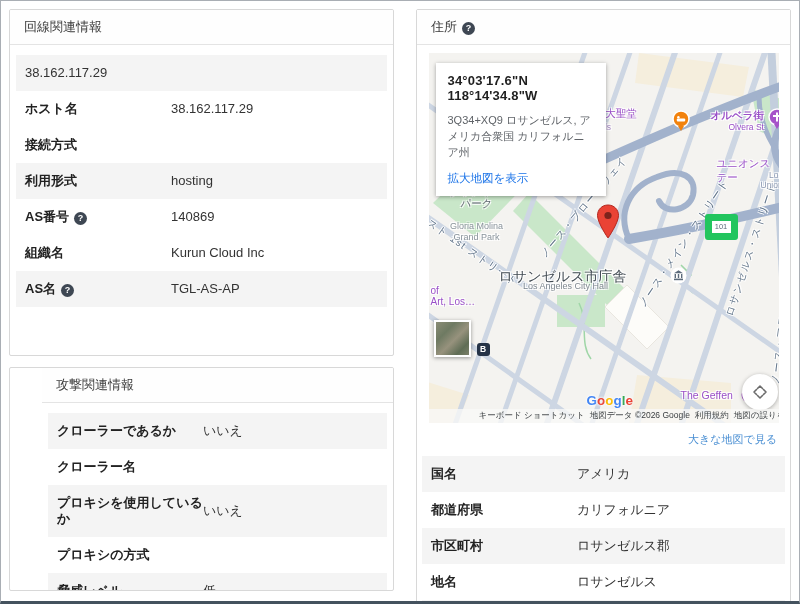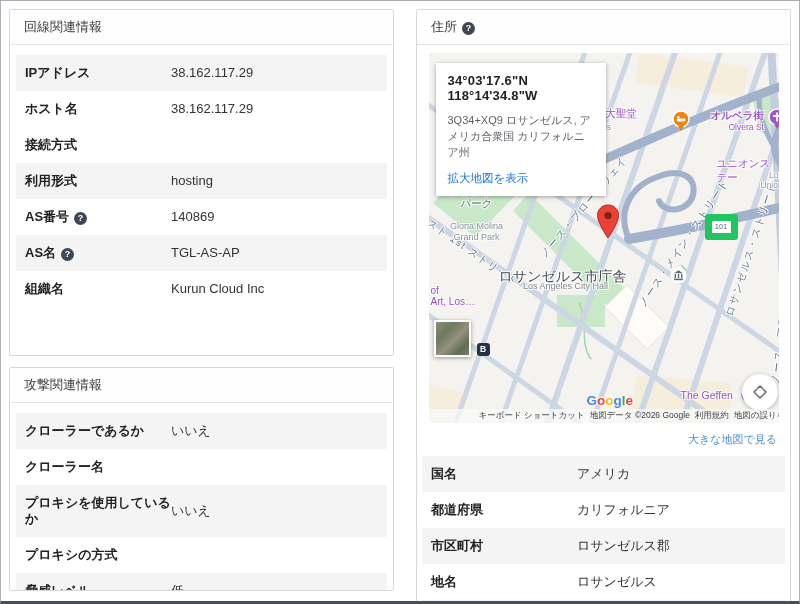--- a/index.html
+++ b/index.html
@@ -5,21 +5,21 @@
   html,body{margin:0;padding:0;background:#fff;font-family:"Liberation Sans","DejaVu Sans",sans-serif;}
   .frame{width:800px;height:604px;box-sizing:border-box;border:1px solid #a9aeb4;border-bottom:3px solid #44525e;
          padding:8px;display:flex;gap:22px;align-items:flex-start;overflow:hidden;background:#fff;}
   .col-left{flex:0 0 385px;width:385px;}
   .col-right{flex:1;min-width:0;}
   .panel{border:1px solid #d8d8d8;border-radius:2px;background:#fff;box-sizing:border-box;}
   .panel + .panel{margin-top:11px;}
   .panel-header{padding:8px 14px;font-size:13px;color:#3b3b3b;border-bottom:1px solid #e4e4e4;background:#fefefe;}
   .panel-body{padding:10px 6px 18px;}
   .line-panel{height:347px;overflow:hidden;}
-  .attack-panel{height:224px;overflow:hidden;}
+  .attack-panel{height:224px;overflow:hidden;padding-left:32px;}
   .row{display:flex;align-items:center;padding:10px 9px;font-size:13px;line-height:16px;}
   .row.gray{background:#f4f4f4;}
   .lbl{flex:0 0 146px;font-weight:bold;color:#222;}
   .val{color:#333;}
   .q{display:inline-block;min-width:13px;height:13px;border-radius:50%;background:#3e4753;color:#fff;
      font-size:9px;line-height:13px;text-align:center;font-weight:bold;margin-left:5px;cursor:pointer;}
   
   .map{position:relative;width:350px;height:370px;margin:8px auto 0;background:#f4f3f0;overflow:hidden;}
   .map svg.roads{position:absolute;left:0;top:0;z-index:1;}
   .halo{text-shadow:-1px -1px 0 rgba(255,255,255,.95),1px -1px 0 rgba(255,255,255,.95),
@@ -65,46 +65,45 @@
 <div class="frame">
 
   <div class="col-left">
 
     <section class="panel line-panel">
       <div class="panel-header">
         <span>回線関連情報</span>
       </div>
       <div class="panel-body">
         <div class="row gray">
-          <span class="lbl"><span>IPアドレス</span></span>
           <span class="val">38.162.117.29</span>
         </div>
         <div class="row">
           <span class="lbl"><span>ホスト名</span></span>
           <span class="val">38.162.117.29</span>
         </div>
         <div class="row">
           <span class="lbl"><span>接続方式</span></span>
           <span class="val"></span>
         </div>
         <div class="row gray">
           <span class="lbl"><span>利用形式</span></span>
           <span class="val">hosting</span>
         </div>
         <div class="row">
           <span class="lbl"><span>AS番号</span><span class="q">?</span></span>
           <span class="val">140869</span>
         </div>
+        <div class="row">
+          <span class="lbl"><span>組織名</span></span>
+          <span class="val">Kurun Cloud Inc</span>
+        </div>
         <div class="row gray">
           <span class="lbl"><span>AS名</span><span class="q">?</span></span>
           <span class="val">TGL-AS-AP</span>
-        </div>
-        <div class="row">
-          <span class="lbl"><span>組織名</span></span>
-          <span class="val">Kurun Cloud Inc</span>
         </div>
       </div>
     </section>
 
     <section class="panel attack-panel">
       <div class="panel-header">
         <span>攻撃関連情報</span>
       </div>
       <div class="panel-body">
         <div class="row gray">

